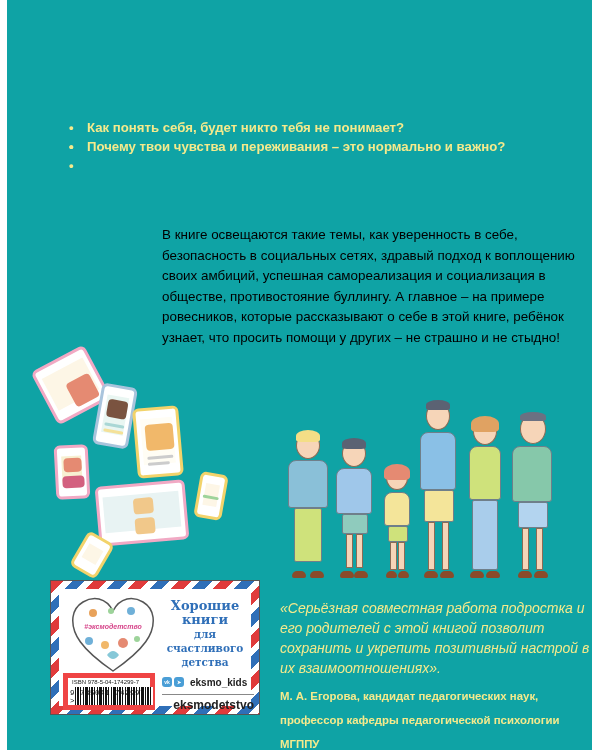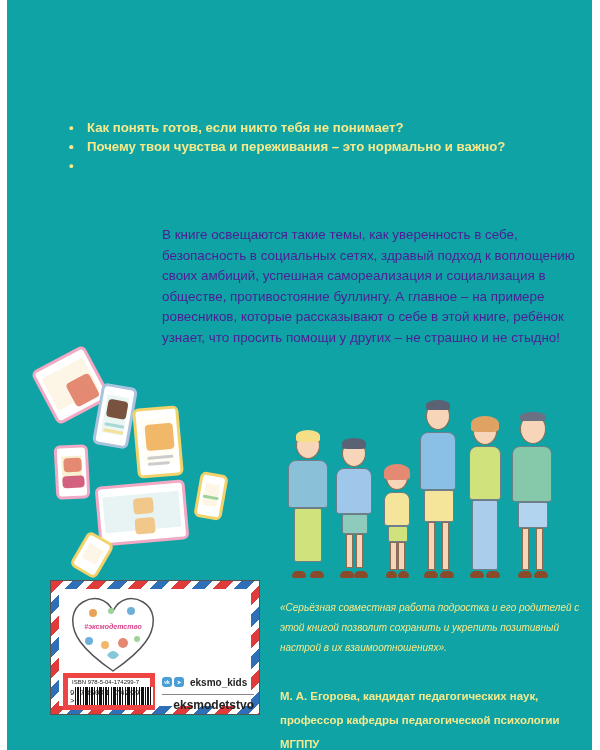--- a/index.html
+++ b/index.html
@@ -23,21 +23,21 @@
   .bullets li {
     color: #f5ea8c; font-weight: 700; font-size: 13.2px; line-height: 19px;
     position: relative; padding-left: 20px;
   }
   .bullets li .dot {
     position: absolute; left: 2px; top: 0; color: #f5ea8c;
   }
 
   .description {
     position: absolute; left: 155px; top: 225px; width: 420px;
-    color: #4c1d95; font-size: 13.4px; line-height: 20.6px;
+    color: #000000; font-size: 13.4px; line-height: 20.6px;
   }
 
   
   .phones { position: absolute; left: 30px; top: 345px; width: 220px; height: 230px; }
   .device {
     position: absolute; background: #ffffff; border-radius: 6px;
     border: 3px solid #f3b3cc;
   }
   .device .screen { position: absolute; left: 4px; top: 8px; right: 4px; bottom: 10px; background: #fdf6e6; }
   .device .avatar { position: absolute; width: 26px; height: 26px; border-radius: 4px; background: #e58a72; }
@@ -101,35 +101,35 @@
   .social-icon {
     width: 10px; height: 10px; border-radius: 3px; background: #4a9ed6; color: #fff;
     font-size: 5px; display: inline-flex; align-items: center; justify-content: center; font-weight: 700;
   }
   .social-handle { font-size: 10px; font-weight: 700; color: #222; margin-left: 4px; }
   .social-divider { height: 1px; background: #888; margin: 3px 0 3px 0; }
   .site { font-size: 12px; font-weight: 700; color: #222; text-align: right; }
 
   .quote {
     position: absolute; left: 273px; top: 598px; width: 310px;
-    color: #f5ea8c; font-style: italic; font-size: 10px; line-height: 20px;
+    color: #f5ea8c; font-style: italic; font-size: 14px; line-height: 20px;
   }
   .author {
     position: absolute; left: 273px; top: 684px; width: 320px;
     color: #f5ea8c; font-weight: 700; font-size: 11.4px; line-height: 24px;
   }
 </style>
 </head>
 <body>
 
 <div class="cover">
 
 
   <ul class="bullets">
-    <li><span class="dot">•</span><span>Как понять готов, если никто тебя не понимает?</span></li>
+    <li><span class="dot">•</span><span>Как понять себя, будет никто тебя не понимает?</span></li>
     <li><span class="dot">•</span></li>
     <li><span class="dot">•</span><span>Почему твои чувства и переживания – это нормально и важно?</span></li>
     <li><span class="dot">•</span></li>
   </ul>
 
   <div class="description">В книге освещаются такие темы, как уверенность в себе, безопасность в социальных сетях, здравый подход к воплощению своих амбиций, успешная самореализация и социализация в обществе, противостояние буллингу. А главное – на примере ровесников, которые рассказывают о себе в этой книге, ребёнок узнает, что просить помощи у других – не страшно и не стыдно!</div>
 
   <div class="phones">
     <div class="device" style="left:4px;top:10px;width:60px;height:60px;transform:rotate(-28deg);border-color:#f1a9c4;">
       <div class="screen"></div>
@@ -233,20 +233,26 @@
         <circle cx="40" cy="14" r="3" fill="#9dd39a"></circle>
         <circle cx="60" cy="14" r="4" fill="#6fb0d8"></circle>
         <circle cx="18" cy="44" r="4" fill="#6fb0d8"></circle>
         <circle cx="34" cy="48" r="4" fill="#f1b86a"></circle>
         <circle cx="52" cy="46" r="5" fill="#e58a72"></circle>
         <circle cx="66" cy="42" r="3" fill="#9dd39a"></circle>
         <path d="M36 58 q6 -8 12 0 q-6 8 -12 0z" fill="#86c8d8"></path>
       </svg>
       <span class="heart-tag" style="left:20px;top:34px;">#эксмодетство</span>
 
+      <div class="tagline">
+        <span class="big">Хорошие</span>
+        <span class="big">книги</span>
+        <span class="small">для счастливого</span>
+        <span class="small">детства</span>
+      </div>
 
       <div class="barcode-box">
         <span class="isbn">ISBN 978-5-04-174299-7</span>
         <div class="bars"></div>
         <span class="barcode-num">9 785041 742997 &gt;</span>
       </div>
 
       <div class="social">
         <div class="social-row">
           <span class="social-icon">vk</span>

